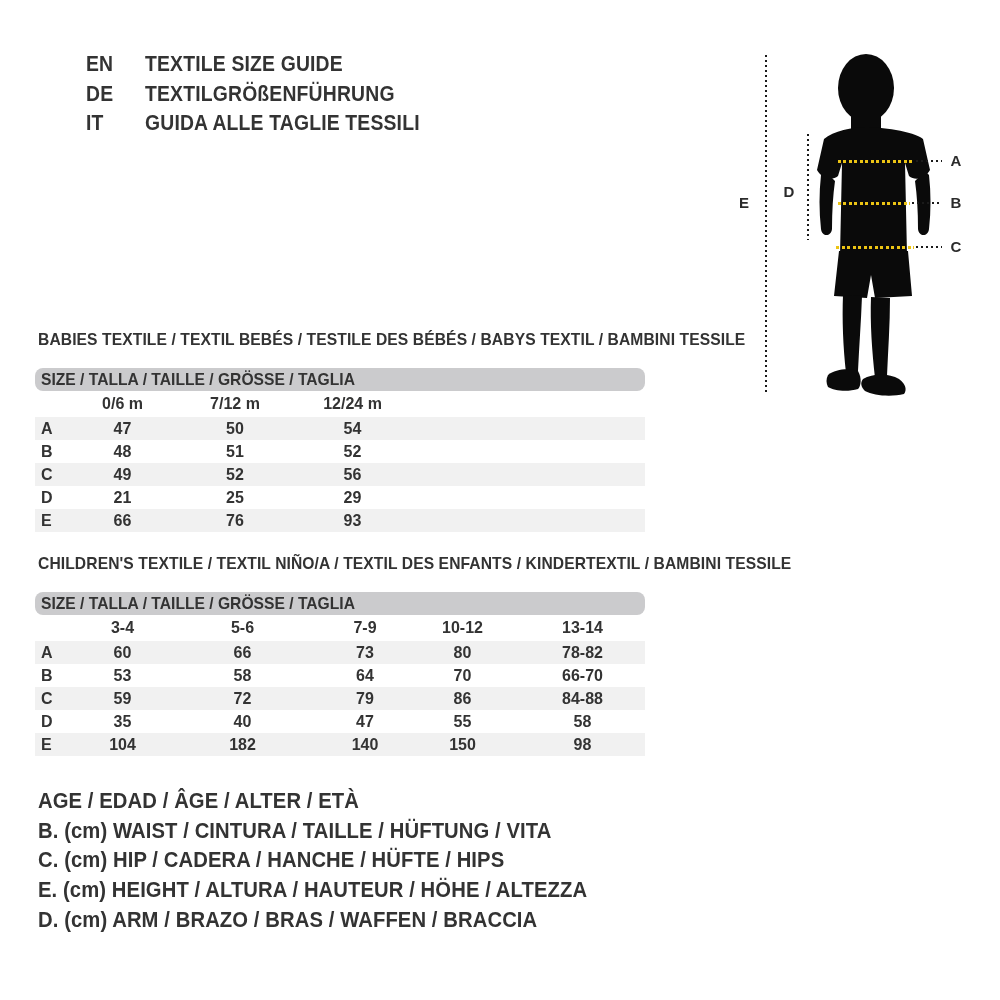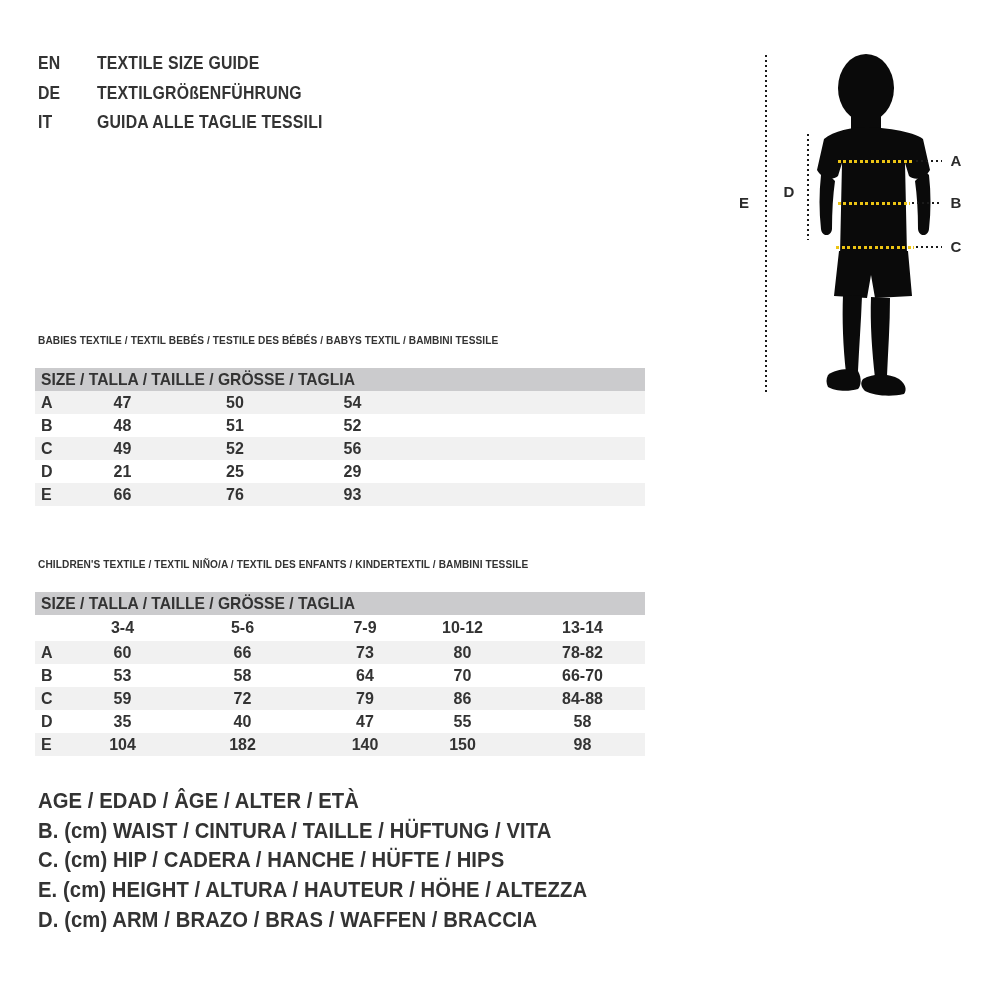--- a/index.html
+++ b/index.html
@@ -8,35 +8,35 @@
     font-family:"Liberation Sans","DejaVu Sans",sans-serif;
     color:var(--text,#333);
     position:relative;overflow:hidden;
   }
   .abs{position:absolute;}
   .cond{display:inline-block;transform:scaleX(.92);transform-origin:0 50%;white-space:nowrap;}
   .cond-lg{display:inline-block;transform:scaleX(.88);transform-origin:0 50%;white-space:nowrap;}
 
   
   .lang-block{left:38px;top:49px;}
-  .lang-row{height:29.5px;line-height:29.5px;font-size:18px;font-weight:700;letter-spacing:.2px;}
+  .lang-row{height:29.5px;line-height:29.5px;font-size:22px;font-weight:700;letter-spacing:.2px;margin-left:48px;}
   .lang-code{width:59px;display:inline-block;transform:scaleX(.88);transform-origin:0 50%;}
   
   .vline{width:2px;background:repeating-linear-gradient(180deg,#1a1a1a 0 2px,transparent 2px 5px);}
   .hline-y{height:3px;background:repeating-linear-gradient(90deg,var(--accent_yellow,#ecc414) 0 3px,transparent 3px 5.5px);z-index:3;}
   .hline-b{height:2px;background:repeating-linear-gradient(90deg,#1a1a1a 0 2px,transparent 2px 5px);z-index:3;}
   .marker{font-size:15px;font-weight:700;color:#2b2b2b;width:20px;text-align:center;height:18px;line-height:18px;}
   .fig-svg{z-index:1;}
 
   
-  .sec-title{font-size:11px;font-weight:700;height:20px;line-height:20px;letter-spacing:.1px;}
+  .sec-title{font-size:17px;font-weight:700;height:20px;line-height:20px;letter-spacing:.1px;}
 
   
   .table{width:610px;font-size:16px;}
-  .size-bar{height:23px;line-height:23px;background:var(--header_bar,#cbcbcd);font-weight:700;font-size:17px;padding-left:6px;box-sizing:border-box;}
+  .size-bar{height:23px;line-height:23px;background:var(--header_bar,#cbcbcd);font-weight:700;font-size:17px;padding-left:6px;box-sizing:border-box;border-radius:8px;}
   .trow{display:grid;height:23px;line-height:23px;}
   .trow.head{height:26px;line-height:26px;font-weight:600;}
   .babies-grid{grid-template-columns:50px 75px 150px 85px 1fr;}
   .children-grid{grid-template-columns:50px 75px 165px 80px 115px 125px;}
   .cell{text-align:center;font-weight:600;}
   .cell.lbl{text-align:left;padding-left:6px;font-weight:700;}
   .stripe{background:var(--row_stripe,#f1f1f1);}
 
   
   .legend-line{height:29.7px;line-height:29.7px;font-size:22px;font-weight:700;letter-spacing:.1px;}
@@ -87,20 +87,27 @@
   <div class="abs marker" style="left:946px;top:238px;">C</div>
   <div class="abs marker" style="left:779px;top:183px;">D</div>
   <div class="abs marker" style="left:734px;top:194px;">E</div>
 </div>
 
 <div class="abs sec-title" style="left:38px;top:330px;">
   <span class="cond">BABIES TEXTILE / TEXTIL BEBÉS / TESTILE DES BÉBÉS / BABYS TEXTIL / BAMBINI TESSILE</span>
 </div>
 <div class="abs table" style="left:35px;top:368px;">
   <div class="size-bar"><span class="cond">SIZE / TALLA / TAILLE / GRÖSSE / TAGLIA</span></div>
+  <div class="trow head babies-grid">
+    <span class="cell lbl"></span>
+    <span class="cell">0/6 m</span>
+    <span class="cell">7/12 m</span>
+    <span class="cell">12/24 m</span>
+    <span class="cell"></span>
+  </div>
   <div class="trow stripe babies-grid">
     <span class="cell lbl">A</span>
     <span class="cell">47</span>
     <span class="cell">50</span>
     <span class="cell">54</span>
     <span class="cell"></span>
   </div>
   <div class="trow babies-grid">
     <span class="cell lbl">B</span>
     <span class="cell">48</span>

